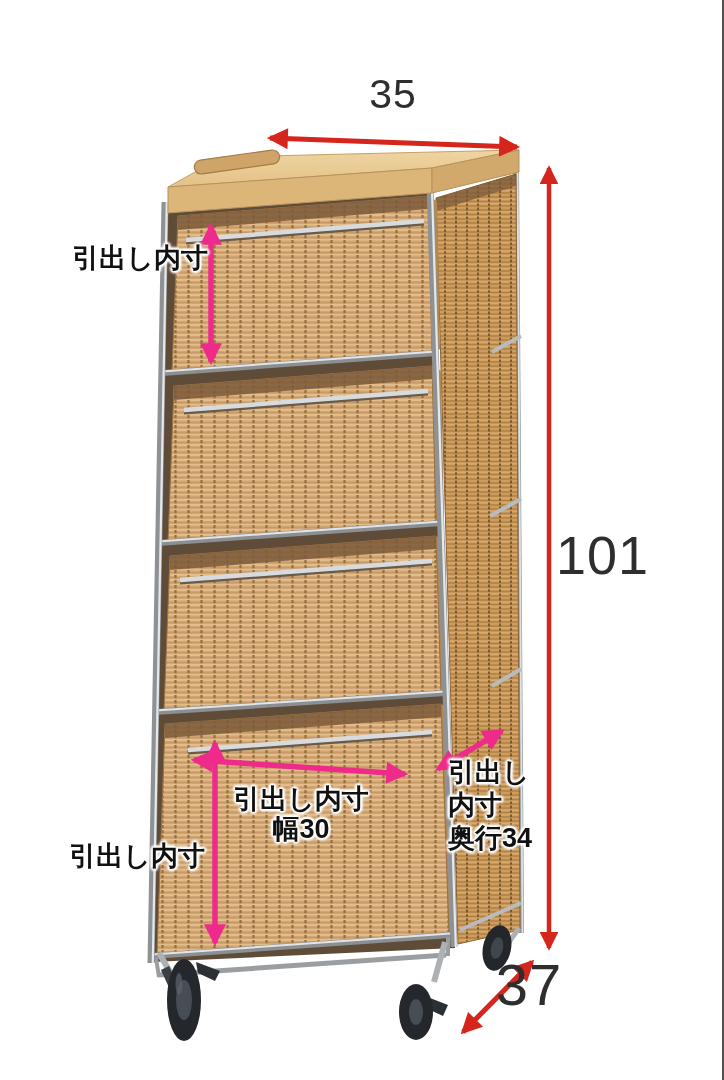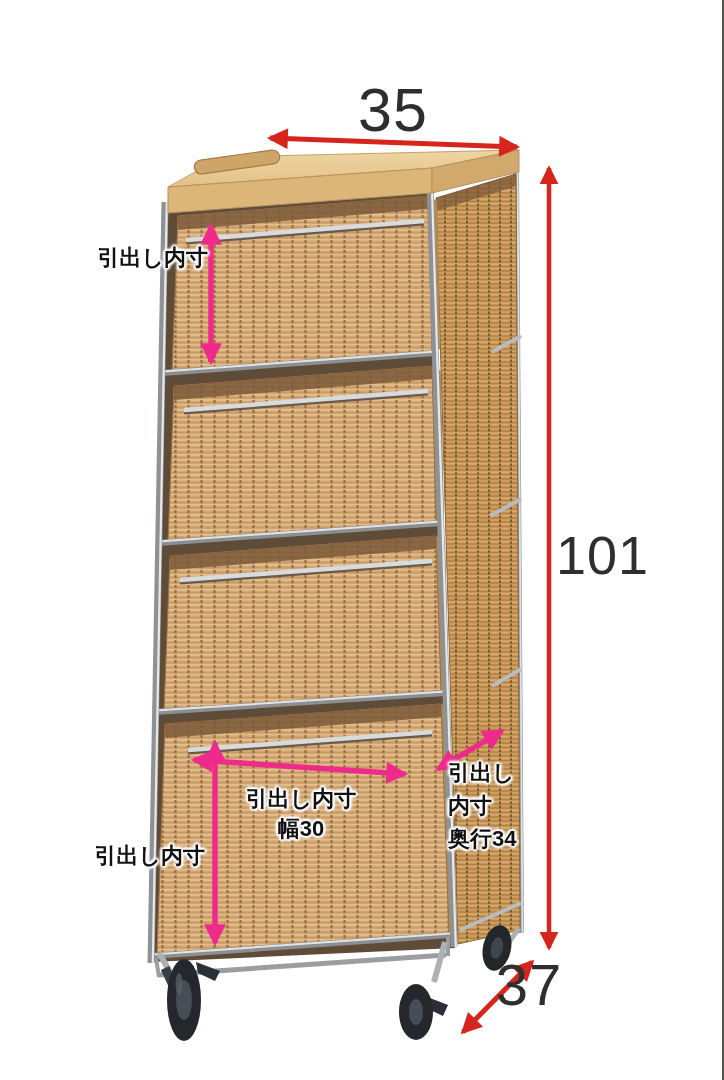--- a/index.html
+++ b/index.html
@@ -14,31 +14,31 @@
   #stage{
     position:relative;width:724px;height:1080px;background:var(--page-bg);
     overflow:hidden;font-family:"Liberation Sans","DejaVu Sans",sans-serif;
   }
   #stage svg{position:absolute;left:0;top:0;}
   .dim-number{
     position:absolute;color:var(--number-text);line-height:1;
     font-family:"Liberation Sans","DejaVu Sans",sans-serif;letter-spacing:1px;
   }
   .jp-label{
-    position:absolute;color:var(--label-text);font-weight:bold;font-size:22px;
+    position:absolute;color:var(--label-text);font-weight:bold;font-size:27px;
     line-height:30px;white-space:nowrap;
     text-shadow:0 0 3px #fff,0 0 3px #fff,0 0 4px #fff,
       1px 1px 2px #fff,-1px -1px 2px #fff,1px -1px 2px #fff,-1px 1px 2px #fff,
       2px 0 3px #fff,-2px 0 3px #fff,0 2px 3px #fff,0 -2px 3px #fff;
   }
   #lbl-d1{right:516px;top:243px;text-align:right;}
   #lbl-d4{right:519px;top:841px;text-align:right;}
   #lbl-w {left:301px;top:784px;text-align:center;transform:translateX(-50%);}
   #lbl-dep{left:448px;top:756px;text-align:left;line-height:33px;}
-  #dim-35 {left:393px;top:80px;font-size:61px;transform:translateX(-50%);text-align:center;}
+  #dim-35 {left:393px;top:74px;font-size:41px;transform:translateX(-50%);text-align:center;}
   #dim-101{left:556px;top:528px;font-size:54px;}
   #dim-37 {left:529px;top:956px;font-size:58px;transform:translateX(-50%);}
   #right-border{position:absolute;right:0;top:0;width:2px;height:1080px;background:var(--right-border);}
 </style>
 </head>
 <body>
 
 <div id="stage">
 
   <svg width="724" height="1080" viewBox="0 0 724 1080">

